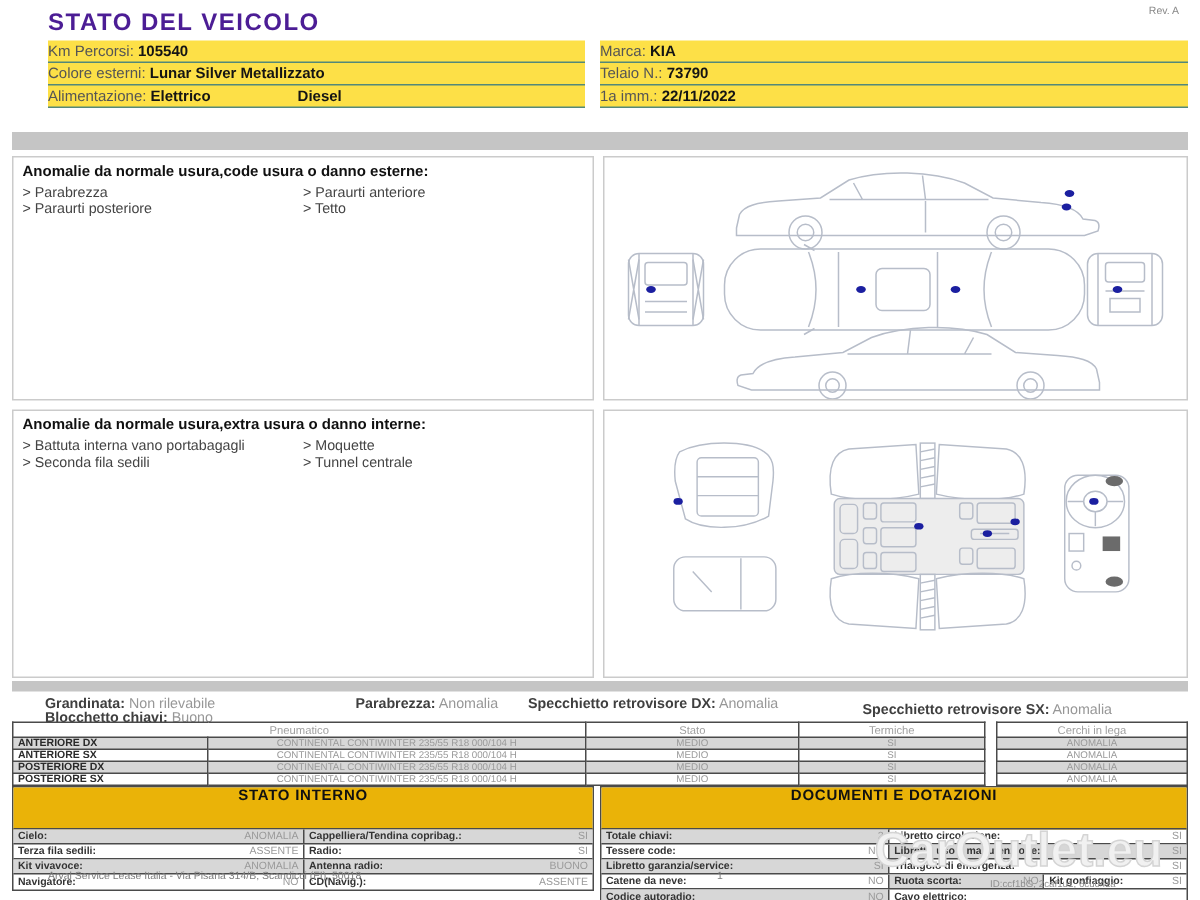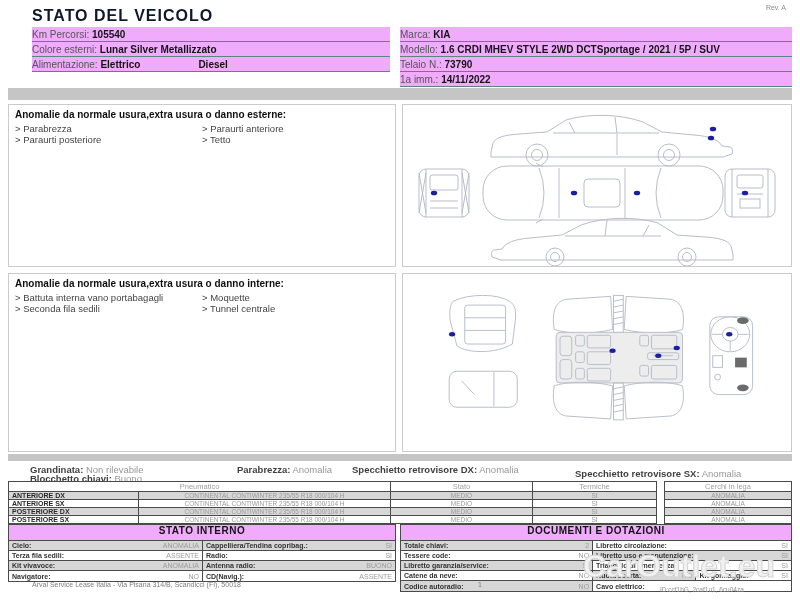--- a/index.html
+++ b/index.html
@@ -2,24 +2,24 @@
 <html><head>
 <meta charset="utf-8">
 <style>
   * { margin:0; padding:0; box-sizing:border-box; }
   html,body { width:800px; height:600px; background:#ffffff; overflow:hidden; }
   body { font-family:"Liberation Sans", sans-serif; color:#3c3c3c; position:relative; }
 
   .abs { position:absolute; }
 
   
-  .title { left:32px; top:7px; font-size:16px; font-weight:bold; letter-spacing:1px; color:#0f172a; }
+  .title { left:32px; top:7px; font-size:16px; font-weight:bold; letter-spacing:1px; color:#4c1d95; }
   .rev { right:14px; top:4px; font-size:7px; color:#8a8a8a; }
 
-  .info { font-size:10px; color:#555; z-index:2; background:#f0abfc; }
+  .info { font-size:10px; color:#555; z-index:2; background:#fde047; }
   .info-left  { left:32px;  top:27px; width:358px; }
   .info-right { left:400px; top:27px; width:392px; }
   .irow { border-bottom:1px solid #53887a; padding:2px 0 1px 0; line-height:11px; }
   .irow b { color:#141414; font-weight:bold; }
   .irow .v2 { margin-left:58px; }
 
   .band { left:8px; width:784px; background:#c5c5c5; z-index:1; }
   .band1 { top:88px; height:12px; }
   .band2 { top:454px; height:7px; }
 
@@ -57,21 +57,21 @@
   .tyres .mid  { font-size:6.5px; color:#9a9a9a; text-align:center; }
   .tyres col.c1{ width:130px; } .tyres col.c2{ width:252px; } .tyres col.c3{ width:142px; } .tyres col.c4{ width:124px; }
   .cerchi td { font-size:6.5px; color:#9a9a9a; text-align:center; }
   tr.g td { background:#d7d7d7; }
   tr.w td { background:#ffffff; }
 
   
   .btable { border:1px solid #4a4a4a; background:#fff; }
   .bt-interno   { left:8px;   top:524px; width:388px; }
   .bt-documenti { left:400px; top:524px; width:392px; }
-  .bt-head { background:#f0abfc; border-bottom:1px solid #4a4a4a; text-align:center; font-weight:bold; font-size:10px; color:#111; height:16px; line-height:12px; letter-spacing:0.5px; }
+  .bt-head { background:#eab308; border-bottom:1px solid #4a4a4a; text-align:center; font-weight:bold; font-size:10px; color:#111; height:28px; line-height:12px; letter-spacing:0.5px; }
   .brow { display:flex; border-bottom:1px solid #4a4a4a; height:10px; }
   .brow:last-child { border-bottom:none; }
   .bcell { display:flex; justify-content:space-between; align-items:center; padding:0 3px; height:100%; overflow:hidden; white-space:nowrap; }
   .bcell + .bcell { border-left:1px solid #4a4a4a; }
   .bcell .lab { font-weight:bold; color:#333; font-size:7px; }
   .bcell .val { color:#9a9a9a; font-size:7px; }
   .bcell.g { background:#d7d7d7; }
   .w50 { width:50%; } .w49 { width:49%; } .w51 { width:51%; } .w26 { width:26.5%; } .w245 { width:24.5%; }
 
   
@@ -96,27 +96,26 @@
   <div class="abs band band1"></div>
 
   <div class="abs info info-left">
     <div class="irow"><span>Km Percorsi:</span> <b>105540</b></div>
     <div class="irow"><span>Colore esterni:</span> <b>Lunar Silver Metallizzato</b></div>
     <div class="irow"><span>Alimentazione:</span> <b>Elettrico</b><b class="v2">Diesel</b></div>
   </div>
 
   <div class="abs info info-right">
     <div class="irow"><span>Marca:</span> <b>KIA</b></div>
-    <div class="irow"><span>Modello:</span> <b>1.6 CRDI MHEV STYLE 2WD DCTSportage / 2021 / 5P / SUV</b></div>
     <div class="irow"><span>Telaio N.:</span> <b>73790</b></div>
-    <div class="irow"><span>1a imm.:</span> <b>14/11/2022</b></div>
+    <div class="irow"><span>1a imm.:</span> <b>22/11/2022</b></div>
   </div>
 
   <div class="abs box sec1-left">
-    <div class="sec-title">Anomalie da normale usura,extra usura o danno esterne:</div>
+    <div class="sec-title">Anomalie da normale usura,code usura o danno esterne:</div>
     <div class="sec-cols">
       <div class="sec-col">
         <div class="item"><span>&gt;</span> <span>Parabrezza</span></div>
         <div class="item"><span>&gt;</span> <span>Paraurti posteriore</span></div>
       </div>
       <div class="sec-col">
         <div class="item"><span>&gt;</span> <span>Paraurti anteriore</span></div>
         <div class="item"><span>&gt;</span> <span>Tetto</span></div>
       </div>
     </div>

